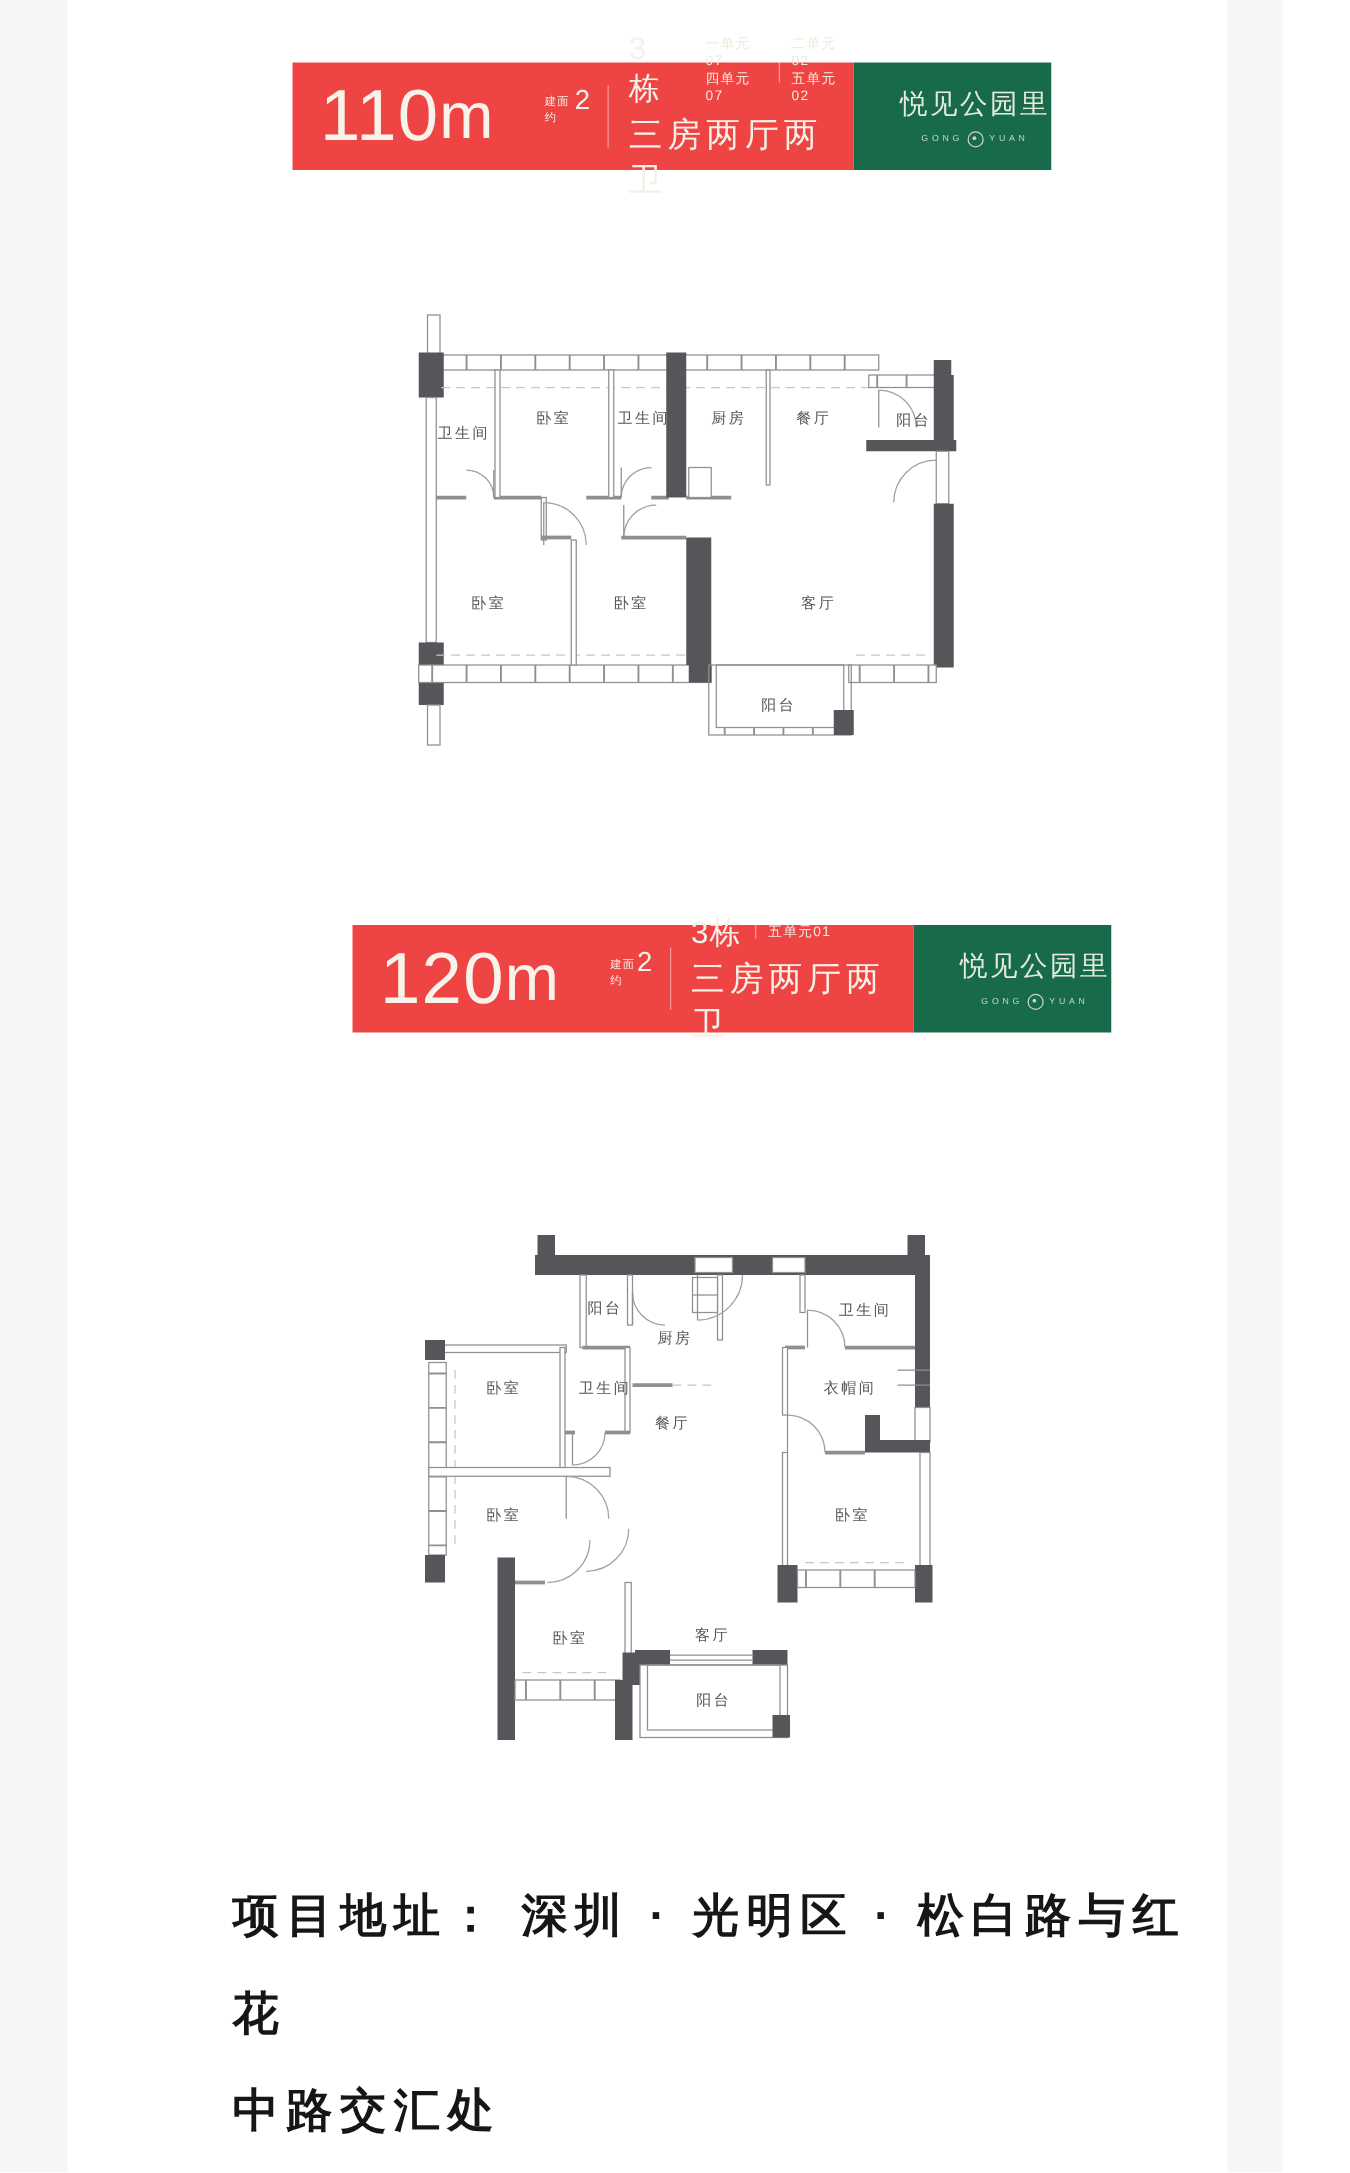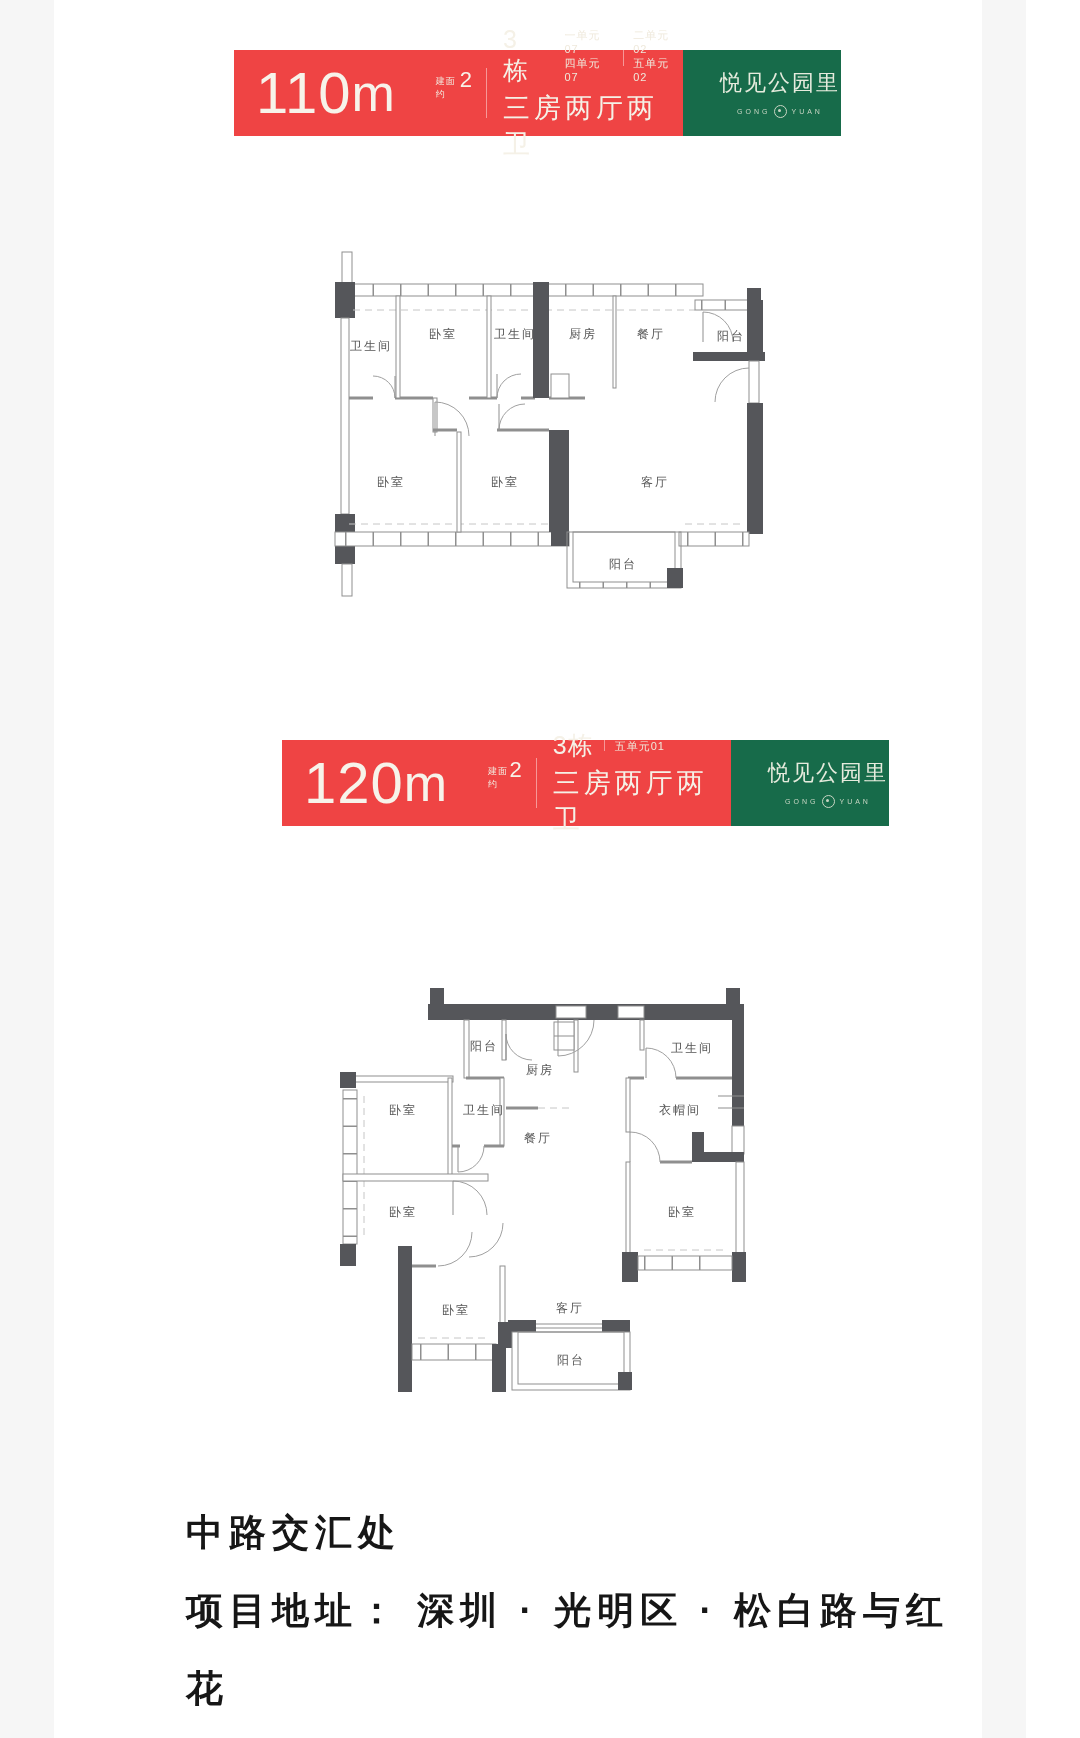--- a/index.html
+++ b/index.html
@@ -316,16 +316,16 @@
       <text class="room" x="392" y="236">衣帽间</text>
       <text class="room" x="115" y="338">卧室</text>
       <text class="room" x="168" y="436">卧室</text>
       <text class="room" x="394" y="338">卧室</text>
       <text class="room" x="282" y="434">客厅</text>
       <text class="room" x="283" y="486">阳台</text>
     </svg>
   </div>
 
   <div class="address">
+    <div>项目地址： 深圳 · 光明区 · 松白路与红花</div>
     <div>中路交汇处</div>
-    <div>项目地址： 深圳 · 光明区 · 松白路与红花</div>
   </div>
 </div>
 
 </body></html>

